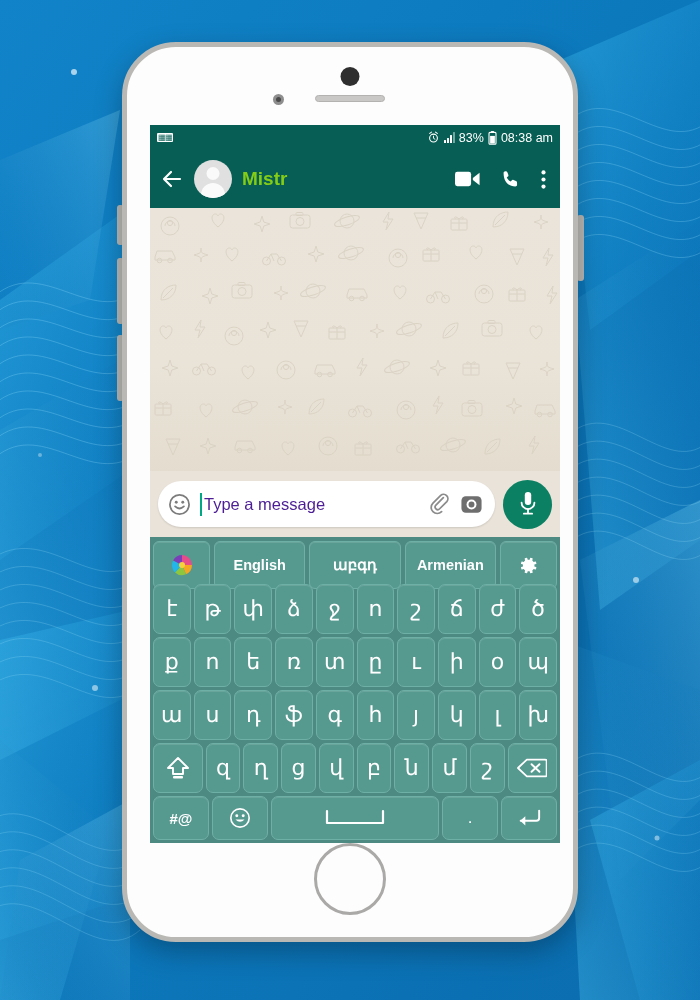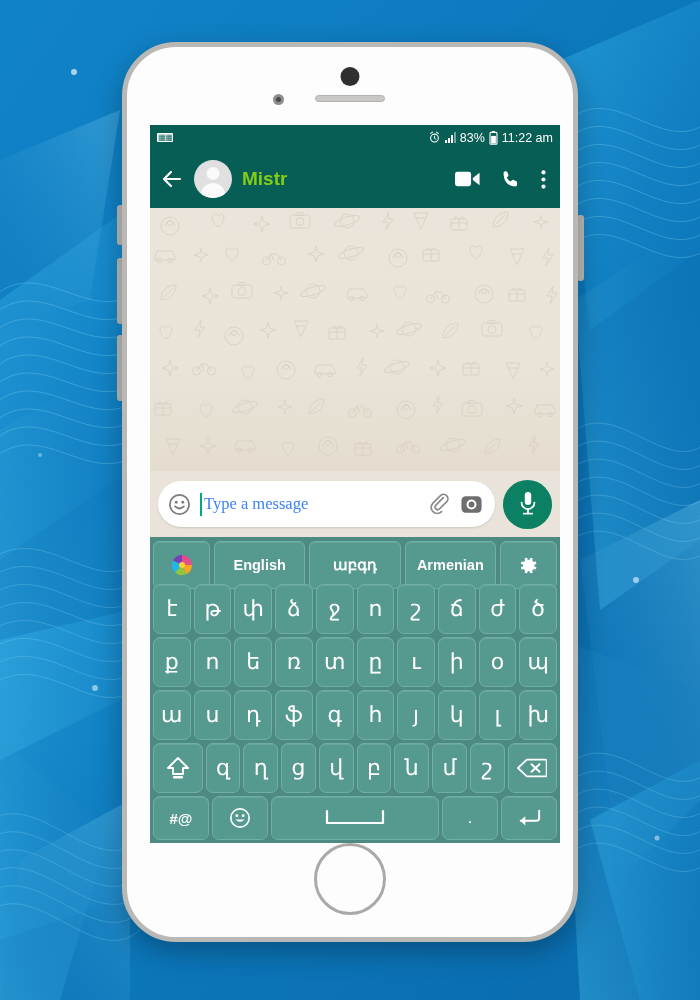--- a/index.html
+++ b/index.html
@@ -151,21 +151,21 @@
     display: flex; align-items: center;
     padding: 0 12px 0 10px; gap: 9px;
     box-shadow: 0 1px 2px rgba(0,0,0,.12);
   }
   .emoji-ic { width:23px; height:23px; flex-shrink:0; cursor:pointer; }
   .placeholder-wrap { flex:1; display:flex; align-items:center; }
   .caret {
     width: 2px; height: 23px; background: #00a884;
     margin-right: 2px;
   }
-  .placeholder { color:#3b82f6; font-size:16.5px;font-family:Liberation Serif, serif; }
+  .placeholder { color:#4c1d95; font-size:16.5px; }
   .clip-ic { width:22px; height:22px; flex-shrink:0; cursor:pointer; }
   .cam-ic { width:23px; height:23px; flex-shrink:0; cursor:pointer; }
   .mic-btn {
     width: 49px; height: 49px; border-radius: 50%;
     background: #0b8062; flex-shrink:0;
     display:flex; align-items:center; justify-content:center;
     cursor:pointer;
   }
 
   
@@ -355,21 +355,21 @@
             <i></i>
             <i></i>
             <i></i>
           </span>
         <span>83%</span>
         <svg width="9" height="14" viewBox="0 0 12 20">
           <rect x="4" y="0" width="4" height="2" fill="#fff"></rect>
           <rect x="1" y="2" width="10" height="17" rx="1.4" fill="none" stroke="#fff" stroke-width="1.6"></rect>
           <rect x="2.6" y="7" width="6.8" height="11" fill="#fff"></rect>
         </svg>
-        <span class="sb-time">11:22 am</span>
+        <span class="sb-time">08:38 am</span>
       </div>
     </div>
 
     <div class="chat-header">
       <svg class="back-arrow" viewBox="0 0 24 24">
         <path d="M20 12H4.5M11 5 L4 12 L11 19" fill="none" stroke="#fff" stroke-width="2.2" stroke-linecap="round" stroke-linejoin="round"></path>
       </svg>
       <div class="avatar"></div>
       <div class="contact-name">Mistr</div>
       <div class="hdr-icons">

